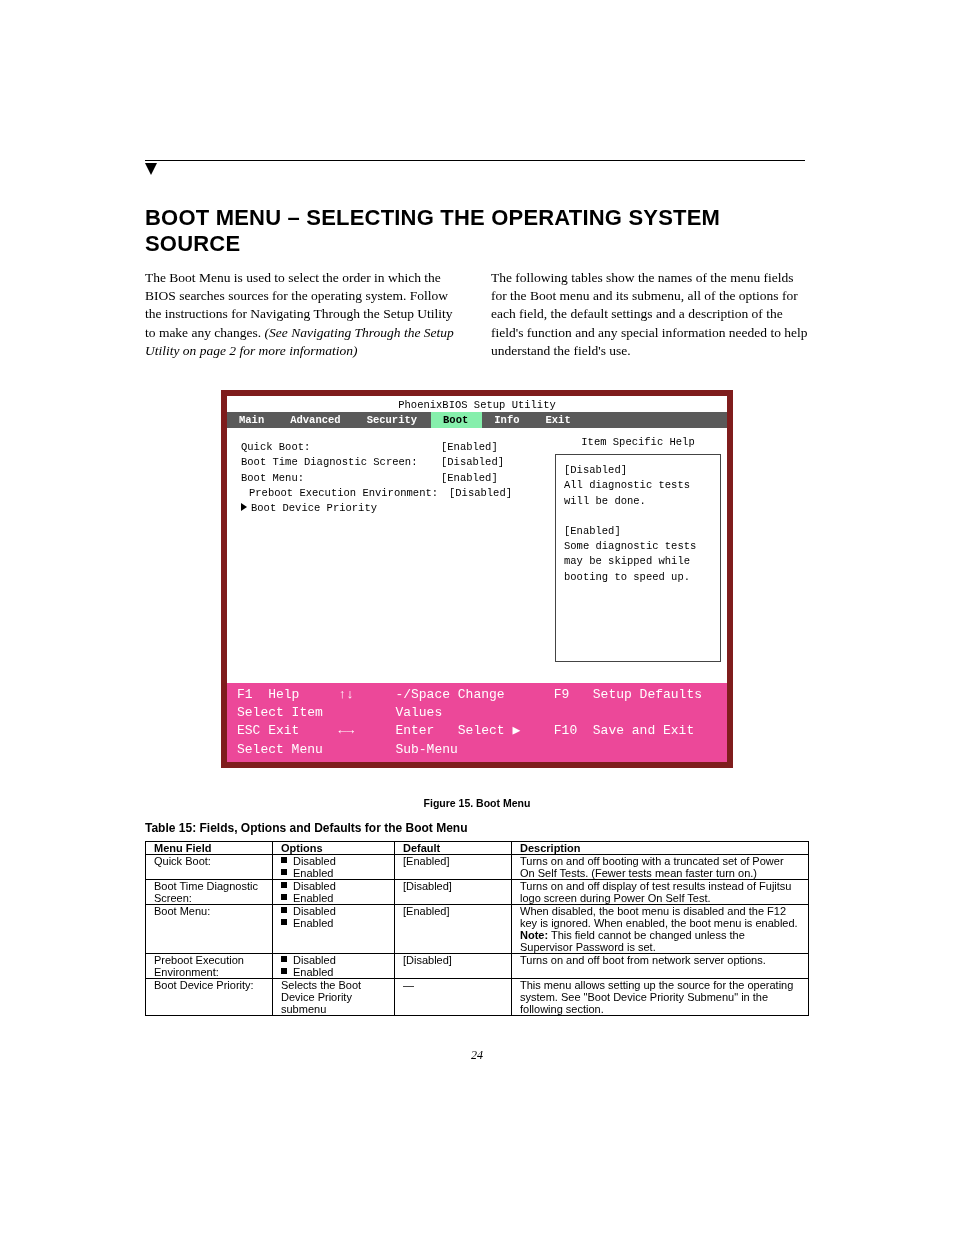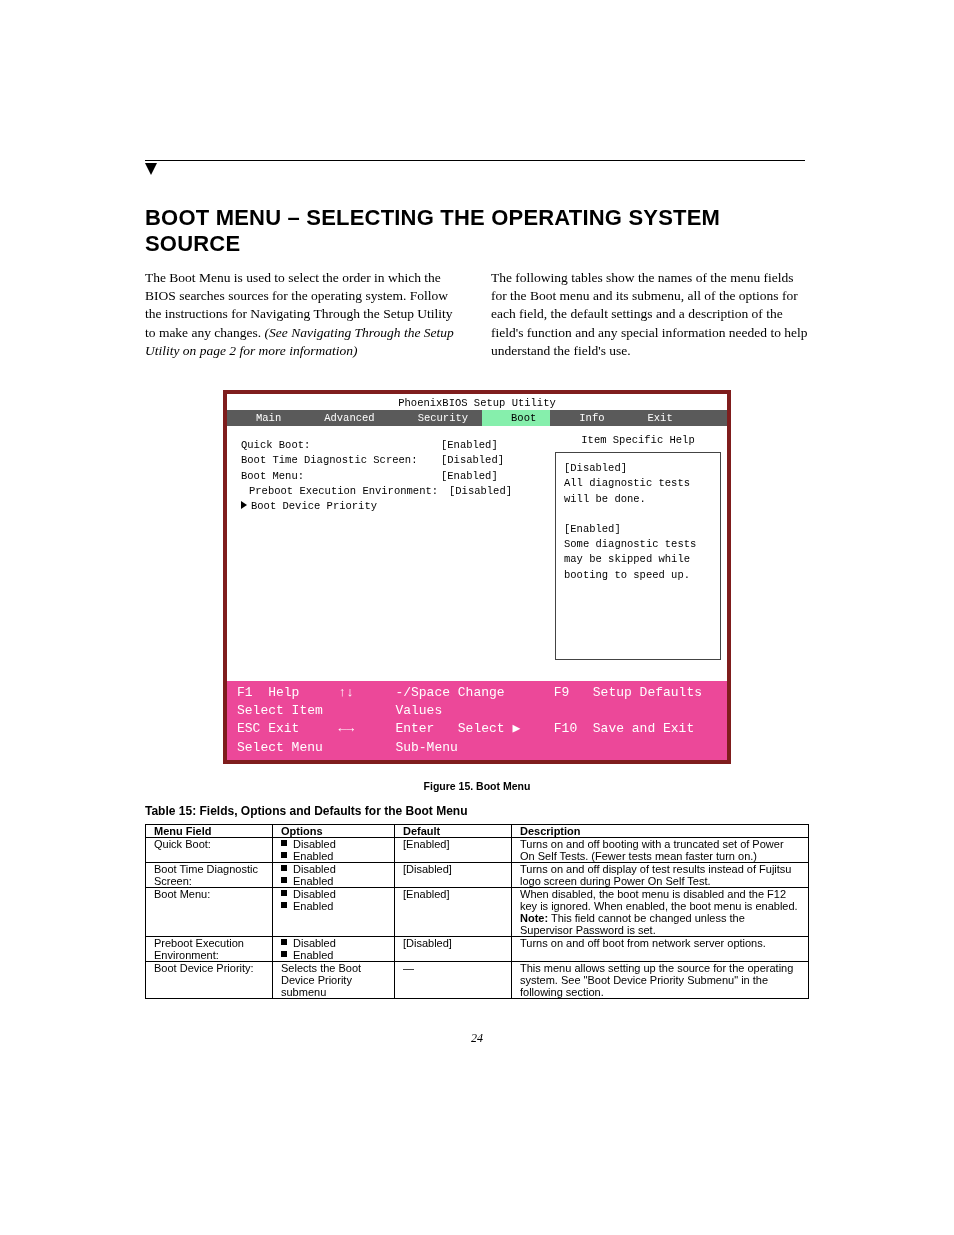--- a/index.html
+++ b/index.html
@@ -48,37 +48,38 @@
     gap: 28px;
     font-size: 13.5px;
     line-height: 1.35;
   }
   .col { flex: 1; }
   .italic { font-style: italic; }
 
   
   .bios {
     width: 500px;
-    margin: 30px auto 16px auto;
+    margin: 30px auto 29px auto;
     font-family: "Courier New", Courier, monospace;
     font-size: 10.5px;
-    border: 4px solid #7f1d1d;
+    border: 6px solid #7f1d1d;
   }
   .bios-title {
     text-align: center;
     padding: 3px 0 1px 0;
   }
   .tabs {
     display: flex;
     background: #5a5a5a;
     color: #fff;
     font-size: 10.5px;
   }
   .tab {
-    padding: 2px 14px 2px 29px;
+    padding: 2px 14px 2px 12px;
+    font-weight: bold;
   }
   .tab.sel {
     background: #86efac;
     color: #000;
   }
   .bios-body {
     display: flex;
     height: 255px;
   }
   .bios-left {

